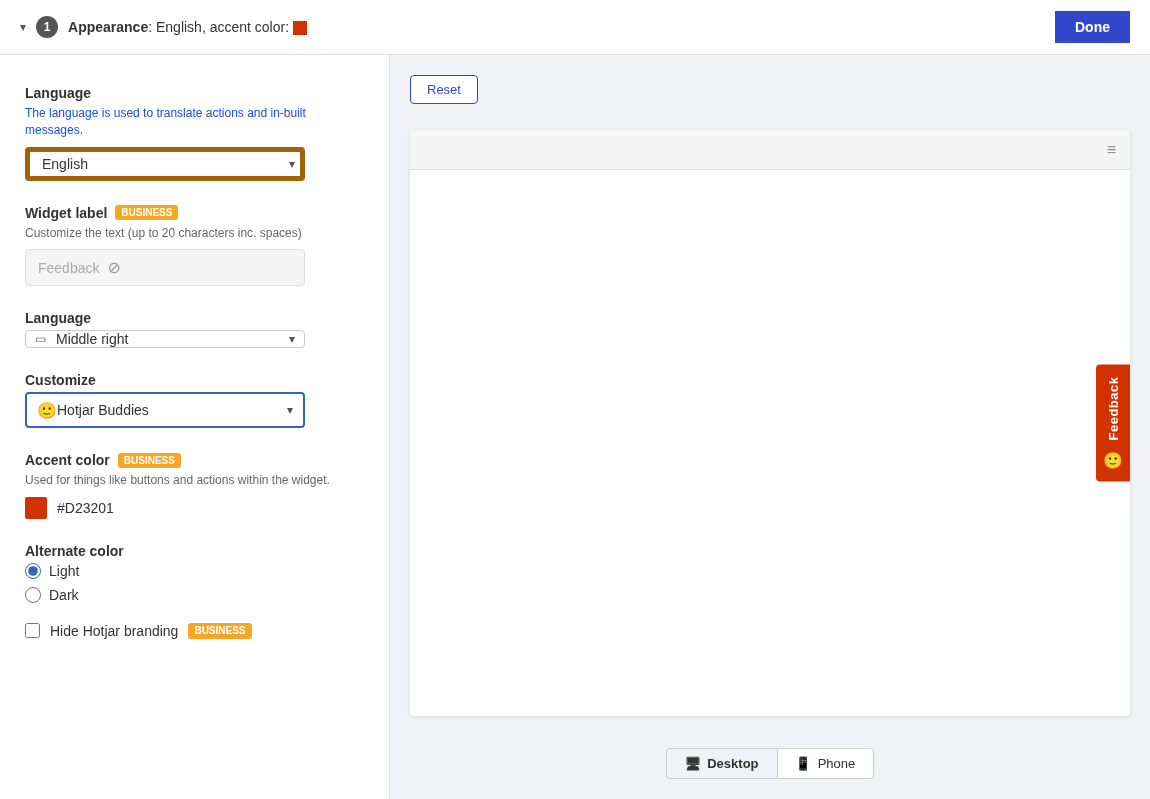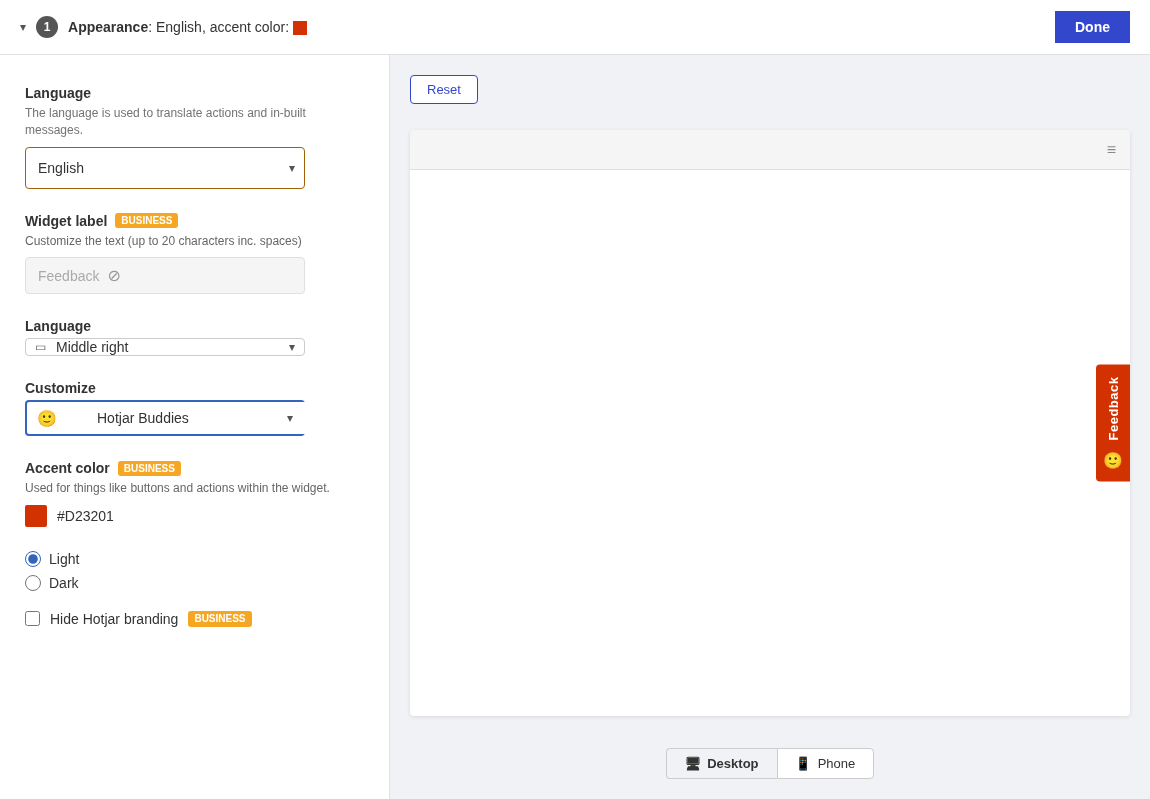--- a/index.html
+++ b/index.html
@@ -75,21 +75,21 @@
     .section-label {
       font-weight: bold;
       font-size: 14px;
       margin-bottom: 4px;
       display: flex;
       align-items: center;
       gap: 8px;
     }
     .section-desc {
       font-size: 12px;
-      color: #737373;
+      color: #1d4ed8;
       margin-bottom: 8px;
       line-height: 1.4;
     }
     .section-desc.gray { color: #666; }
 
     .badge {
       display: inline-block;
       background: #F5A623;
       color: #fff;
       font-size: 10px;
@@ -97,22 +97,22 @@
       padding: 2px 6px;
       border-radius: 3px;
     }
 
     .select-wrapper {
       position: relative;
       width: 280px;
     }
     .select-wrapper select {
       width: 100%;
-      padding: 12px 12px;
-      border: 1px solid #a16207;
+      padding: 4px 12px;
+      border: 5px solid #a16207;
       border-radius: 4px;
       appearance: none;
       background: #fff;
       font-size: 14px;
       color: #333;
       cursor: pointer;
     }
     .select-wrapper .chevron-down {
       position: absolute;
       right: 10px;
@@ -185,21 +185,20 @@
       width: 100%;
       padding: 8px 4px;
       border: none;
       border-radius: 13px;
       appearance: none;
       background: #fff;
       font-size: 14px;
       color: #333;
       cursor: pointer;
       padding-left: 30px;
-      margin-left: 40px;
     }
     .reactions-emoji {
       position: absolute;
       left: 10px;
       top: 50%;
       transform: translateY(-50%);
       pointer-events: none;
       font-size: 16px;
     }
     .reactions-chevron {
@@ -448,20 +447,23 @@
         <span class="badge">BUSINESS</span>
       </div>
       <div class="section-desc gray">Used for things like buttons and actions within the widget.</div>
       <div class="accent-color-row">
         <div class="color-swatch-big"></div>
         <input class="color-hex-input" type="text" value="#D23201" style="">
       </div>
     </div>
 
     <div class="alternate-color-section">
+      <div class="section-label">
+        <span>Alternate color</span>
+      </div>
       <div class="radio-row">
         <input type="radio" name="alt-color" id="radio-light" checked="" style="">
         <label class="radio-label" for="radio-light">Light</label>
       </div>
       <div class="radio-row">
         <input type="radio" name="alt-color" id="radio-dark" style="">
         <label class="radio-label" for="radio-dark">Dark</label>
       </div>
     </div>
 

